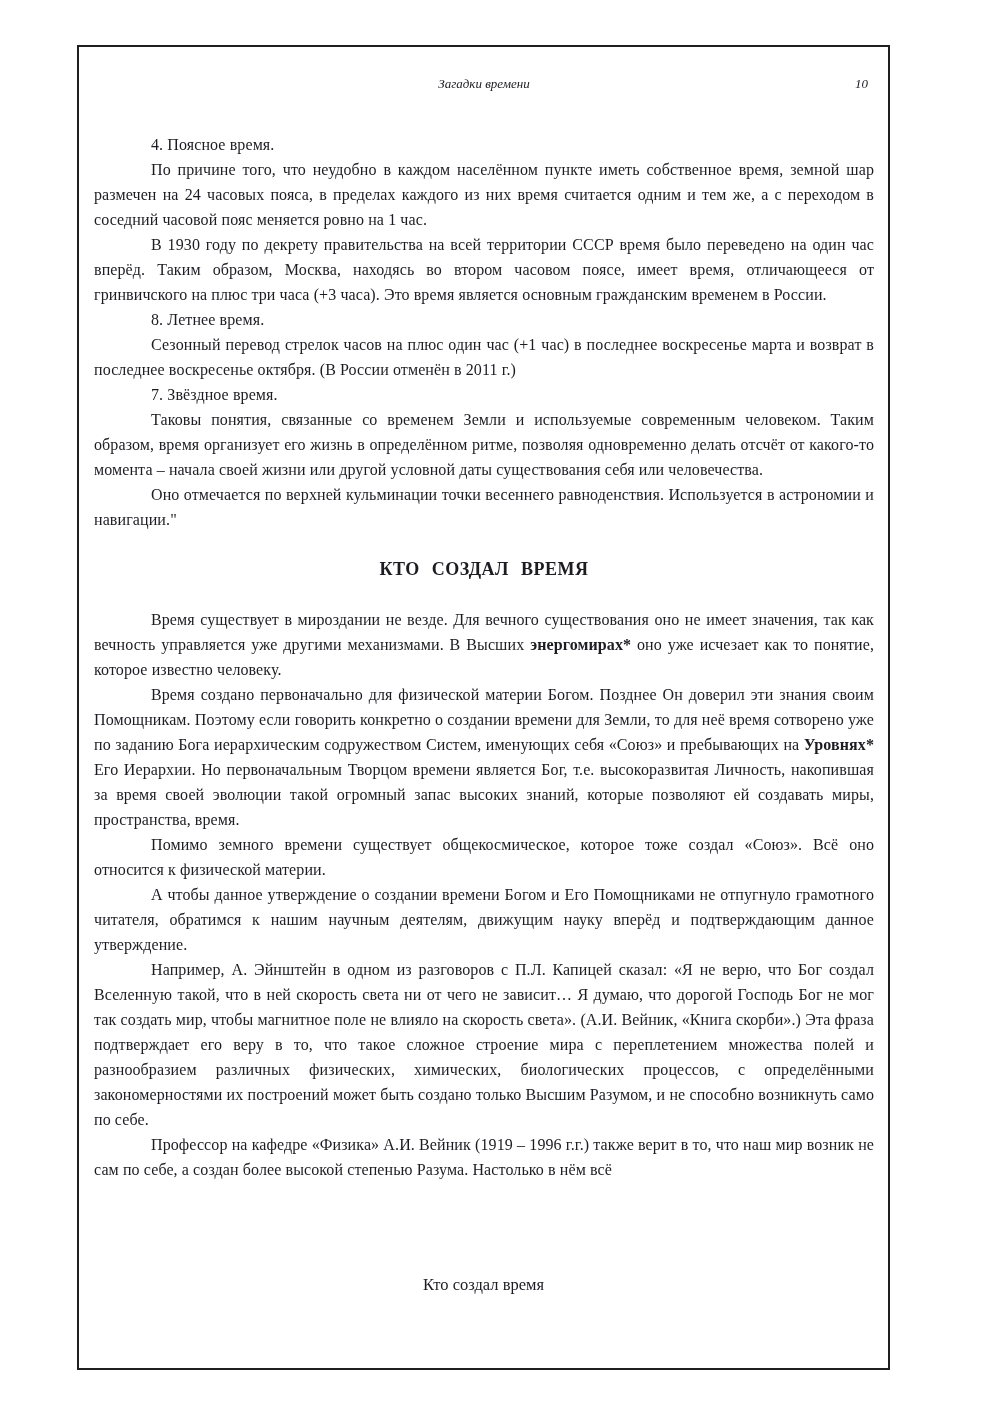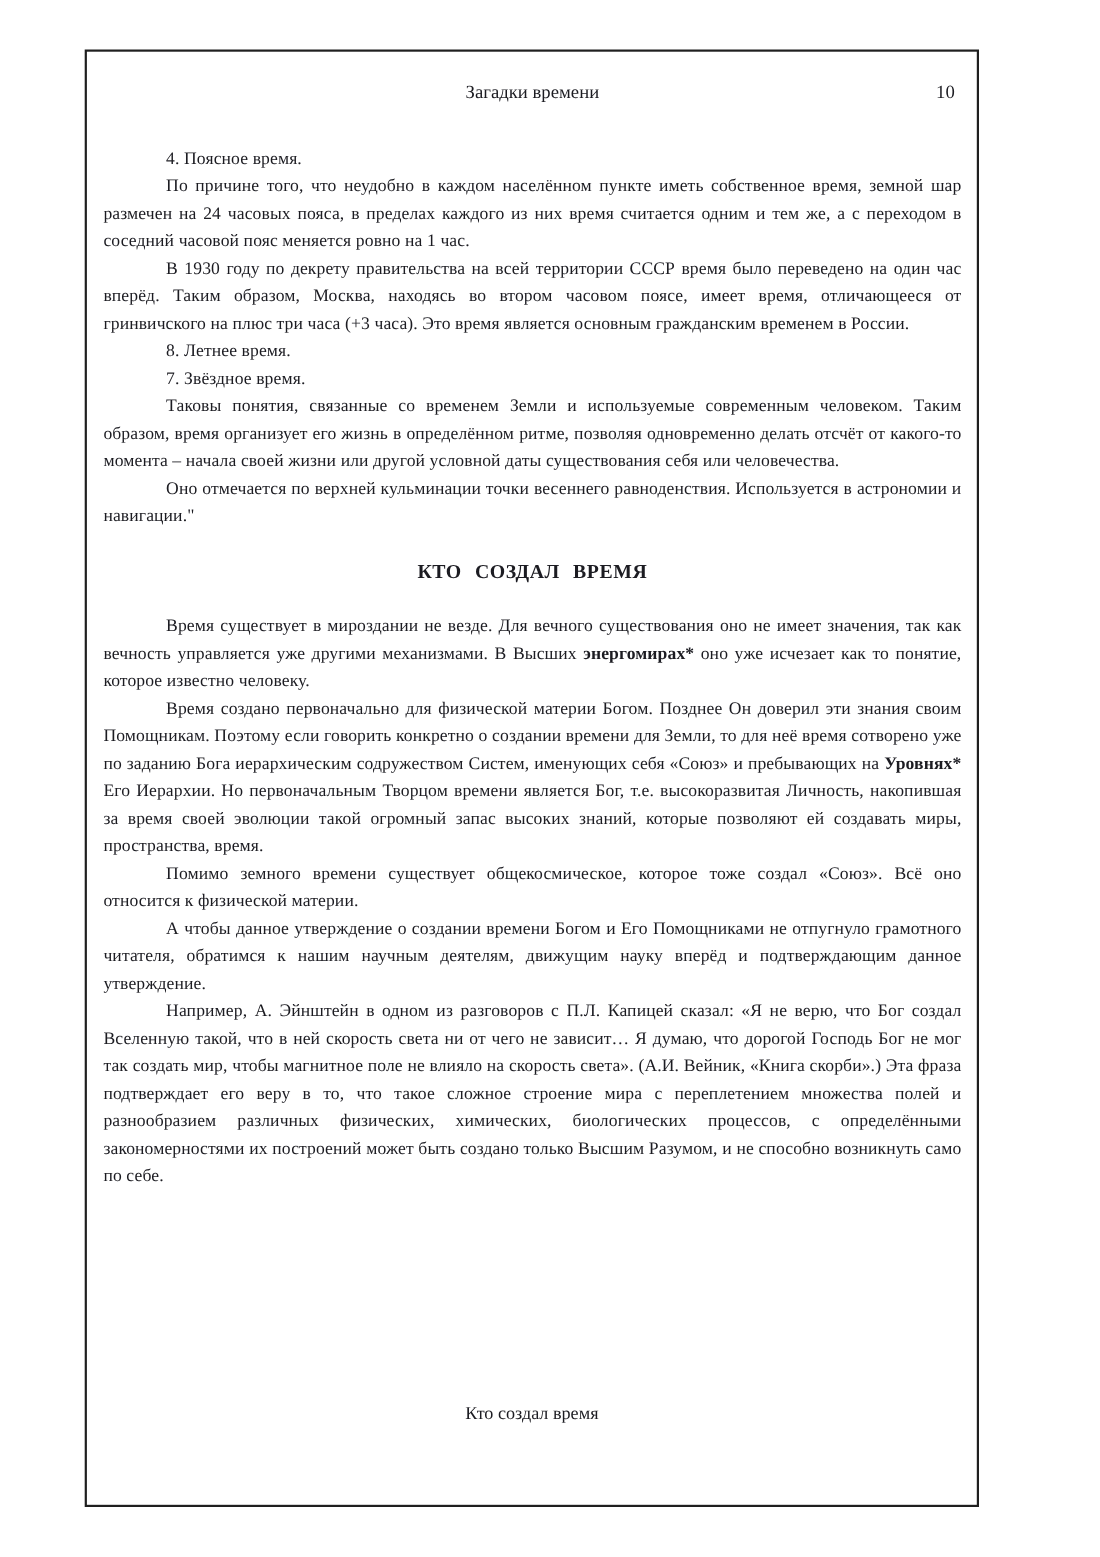--- a/index.html
+++ b/index.html
@@ -21,23 +21,24 @@
     width: 813px;
     height: 1325px;
     box-sizing: border-box;
     border: 2px solid #1f1f1f;
     background: #ffffff;
     padding: 27px 14px 0 15px;
   }
   .page-header {
     position: relative;
     text-align: center;
-    font-size: 17px;
+    font-size: 13px;
     line-height: 20px;
     margin-bottom: 38px;
+    font-style: italic;
   }
   .page-number {
     position: absolute;
     right: 6px;
     top: 0;
     text-align: right;
   }
   .body p {
     margin: 0;
     text-indent: 57px;
@@ -74,27 +75,29 @@
   <div class="page-header">
     <span>Загадки времени</span>
     <span class="page-number">10</span>
   </div>
 
   <div class="body">
       <p><span>4. Поясное время.</span></p>
       <p><span>По причине того, что неудобно в каждом населённом пункте иметь собственное время, земной шар размечен на 24 часовых пояса, в пределах каждого из них время считается одним и тем же, а с переходом в соседний часовой пояс меняется ровно на 1 час.</span></p>
       <p><span>В 1930 году по декрету правительства на всей территории СССР время было переведено на один час вперёд. Таким образом, Москва, находясь во втором часовом поясе, имеет время, отличающееся от гринвичского на плюс три часа (+3 часа). Это время является основным гражданским временем в России.</span></p>
       <p><span>8. Летнее время.</span></p>
+      <p><span>Сезонный перевод стрелок часов на плюс один час (+1 час) в последнее воскресенье марта и возврат в последнее воскресенье октября. (В России отменён в 2011 г.)</span></p>
       <p><span>7. Звёздное время.</span></p>
       <p><span>Таковы понятия, связанные со временем Земли и используемые современным человеком. Таким образом, время организует его жизнь в определённом ритме, позволяя одновременно делать отсчёт от какого-то момента – начала своей жизни или другой условной даты существования себя или человечества.</span></p>
       <p><span>Оно отмечается по верхней кульминации точки весеннего равноденствия. Используется в астрономии и навигации."</span></p>
       <div class="heading">КТО СОЗДАЛ ВРЕМЯ</div>
       <p><span>Время существует в мироздании не везде. Для вечного существования оно не имеет значения, так как вечность управляется уже другими механизмами. В Высших </span><span class="bold">энергомирах*</span><span> оно уже исчезает как то понятие, которое известно человеку.</span></p>
       <p><span>Время создано первоначально для физической материи Богом. Позднее Он доверил эти знания своим Помощникам. Поэтому если говорить конкретно о создании времени для Земли, то для неё время сотворено уже по заданию Бога иерархическим содружеством Систем, именующих себя «Союз» и пребывающих на </span><span class="bold">Уровнях*</span><span> Его Иерархии. Но первоначальным Творцом времени является Бог, т.е. высокоразвитая Личность, накопившая за время своей эволюции такой огромный запас высоких знаний, которые позволяют ей создавать миры, пространства, время.</span></p>
       <p><span>Помимо земного времени существует общекосмическое, которое тоже создал «Союз». Всё оно относится к физической материи.</span></p>
       <p><span>А чтобы данное утверждение о создании времени Богом и Его Помощниками не отпугнуло грамотного читателя, обратимся к нашим научным деятелям, движущим науку вперёд и подтверждающим данное утверждение.</span></p>
       <p><span>Например, А. Эйнштейн в одном из разговоров с П.Л. Капицей сказал: «Я не верю, что Бог создал Вселенную такой, что в ней скорость света ни от чего не зависит… Я думаю, что дорогой Господь Бог не мог так создать мир, чтобы магнитное поле не влияло на скорость света». (А.И. Вейник, «Книга скорби».) Эта фраза подтверждает его веру в то, что такое сложное строение мира с переплетением множества полей и разнообразием различных физических, химических, биологических процессов, с определёнными закономерностями их построений может быть создано только Высшим Разумом, и не способно возникнуть само по себе.</span></p>
+      <p><span>Профессор на кафедре «Физика» А.И. Вейник (1919 – 1996 г.г.) также верит в то, что наш мир возник не сам по себе, а создан более высокой степенью Разума. Настолько в нём всё</span></p>
     </div>
 
   <div class="page-footer">
     <span>Кто создал время</span>
   </div>
 </div>
 
 </body></html>

